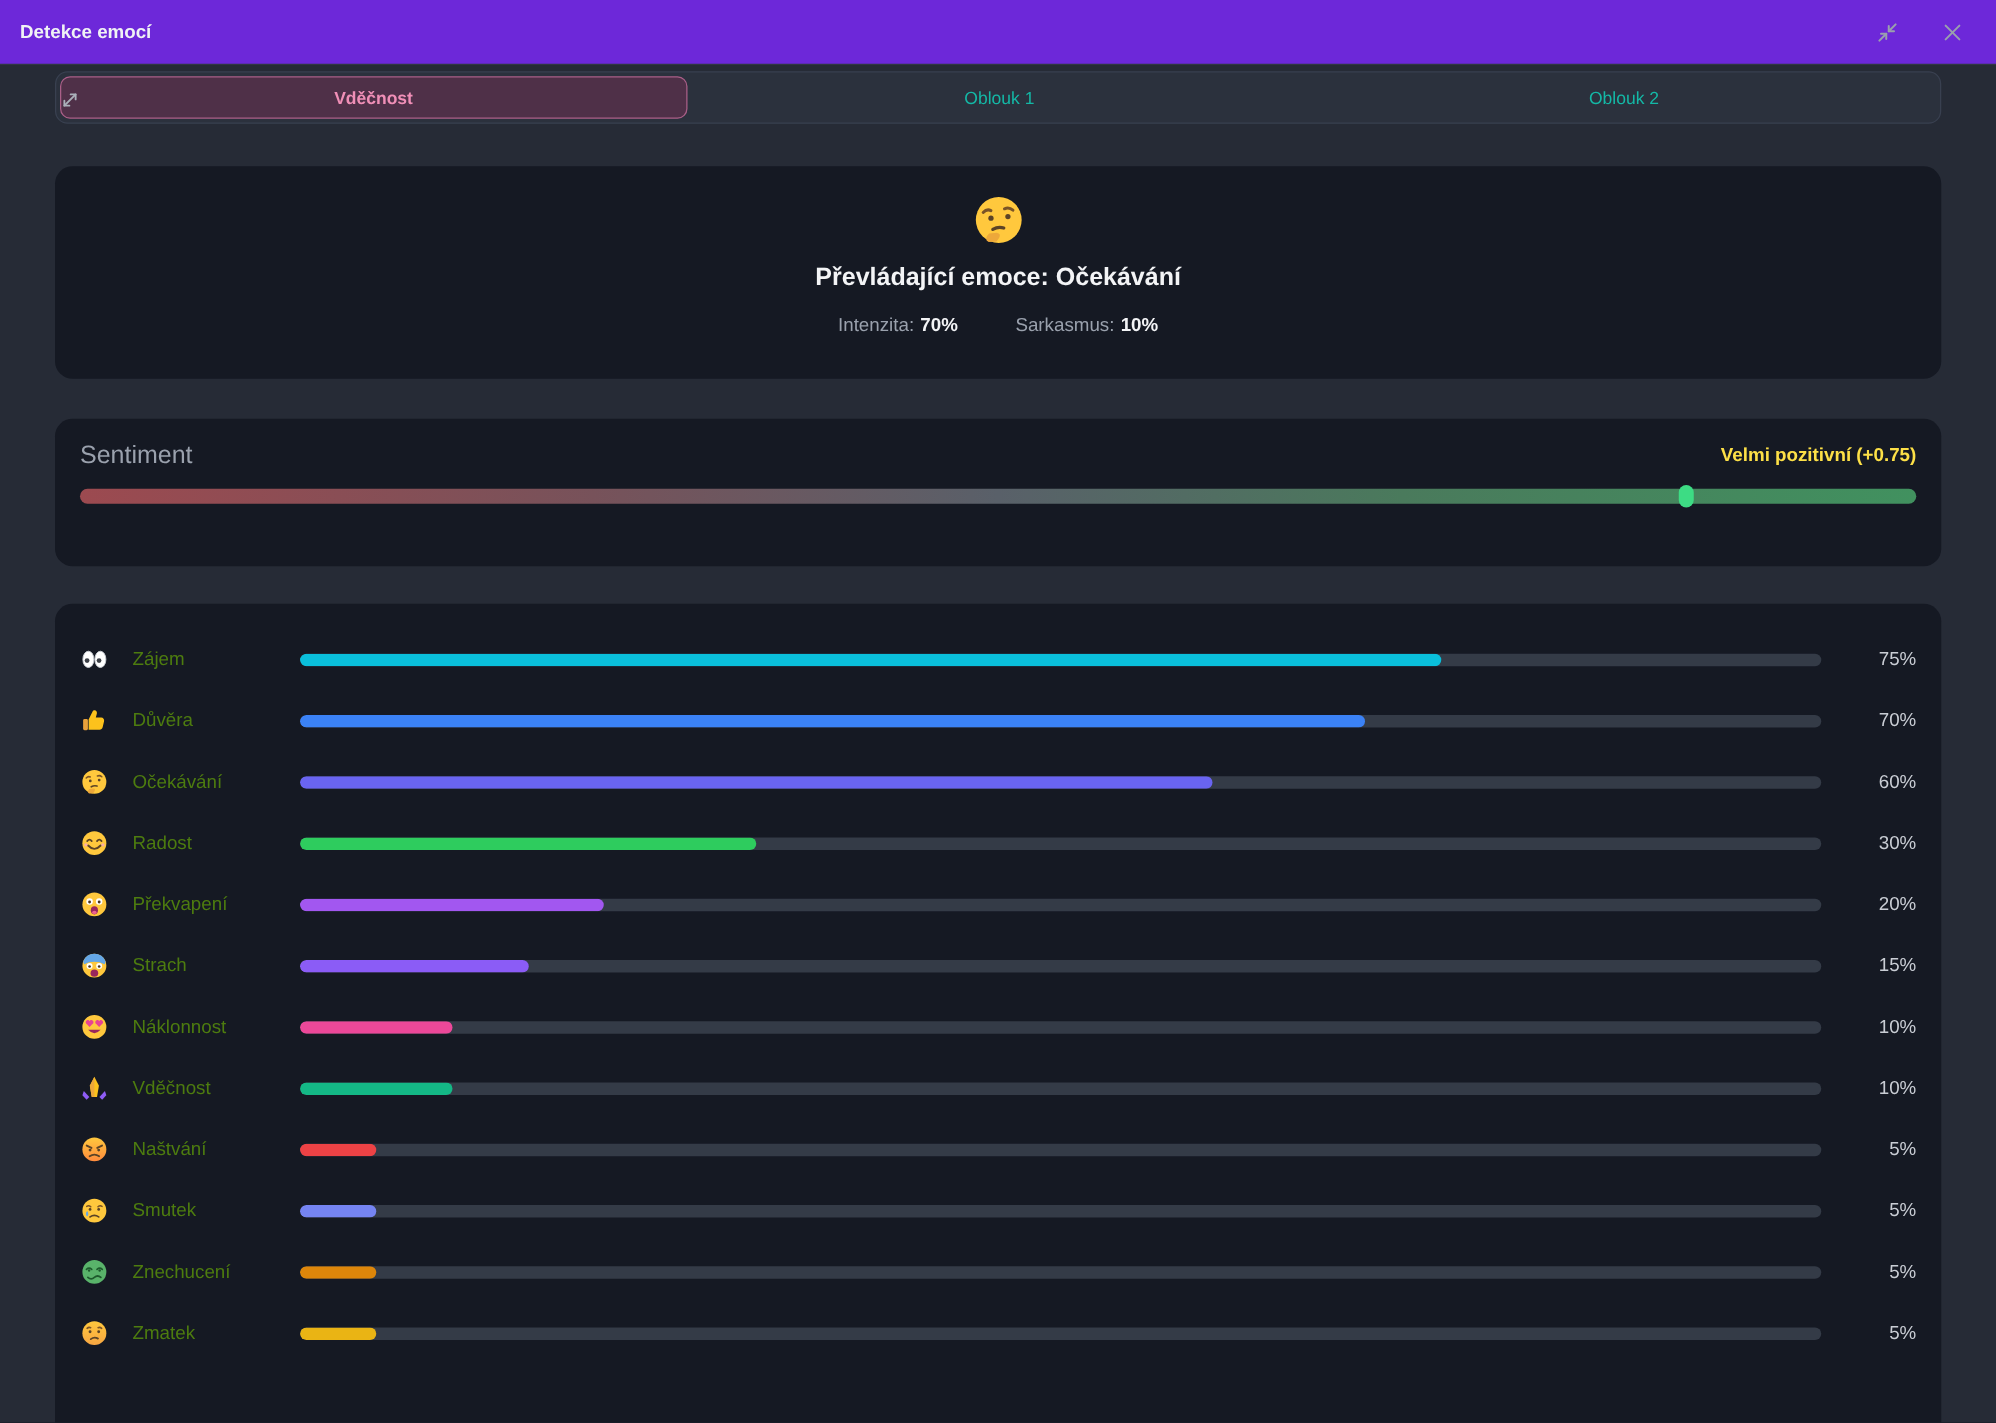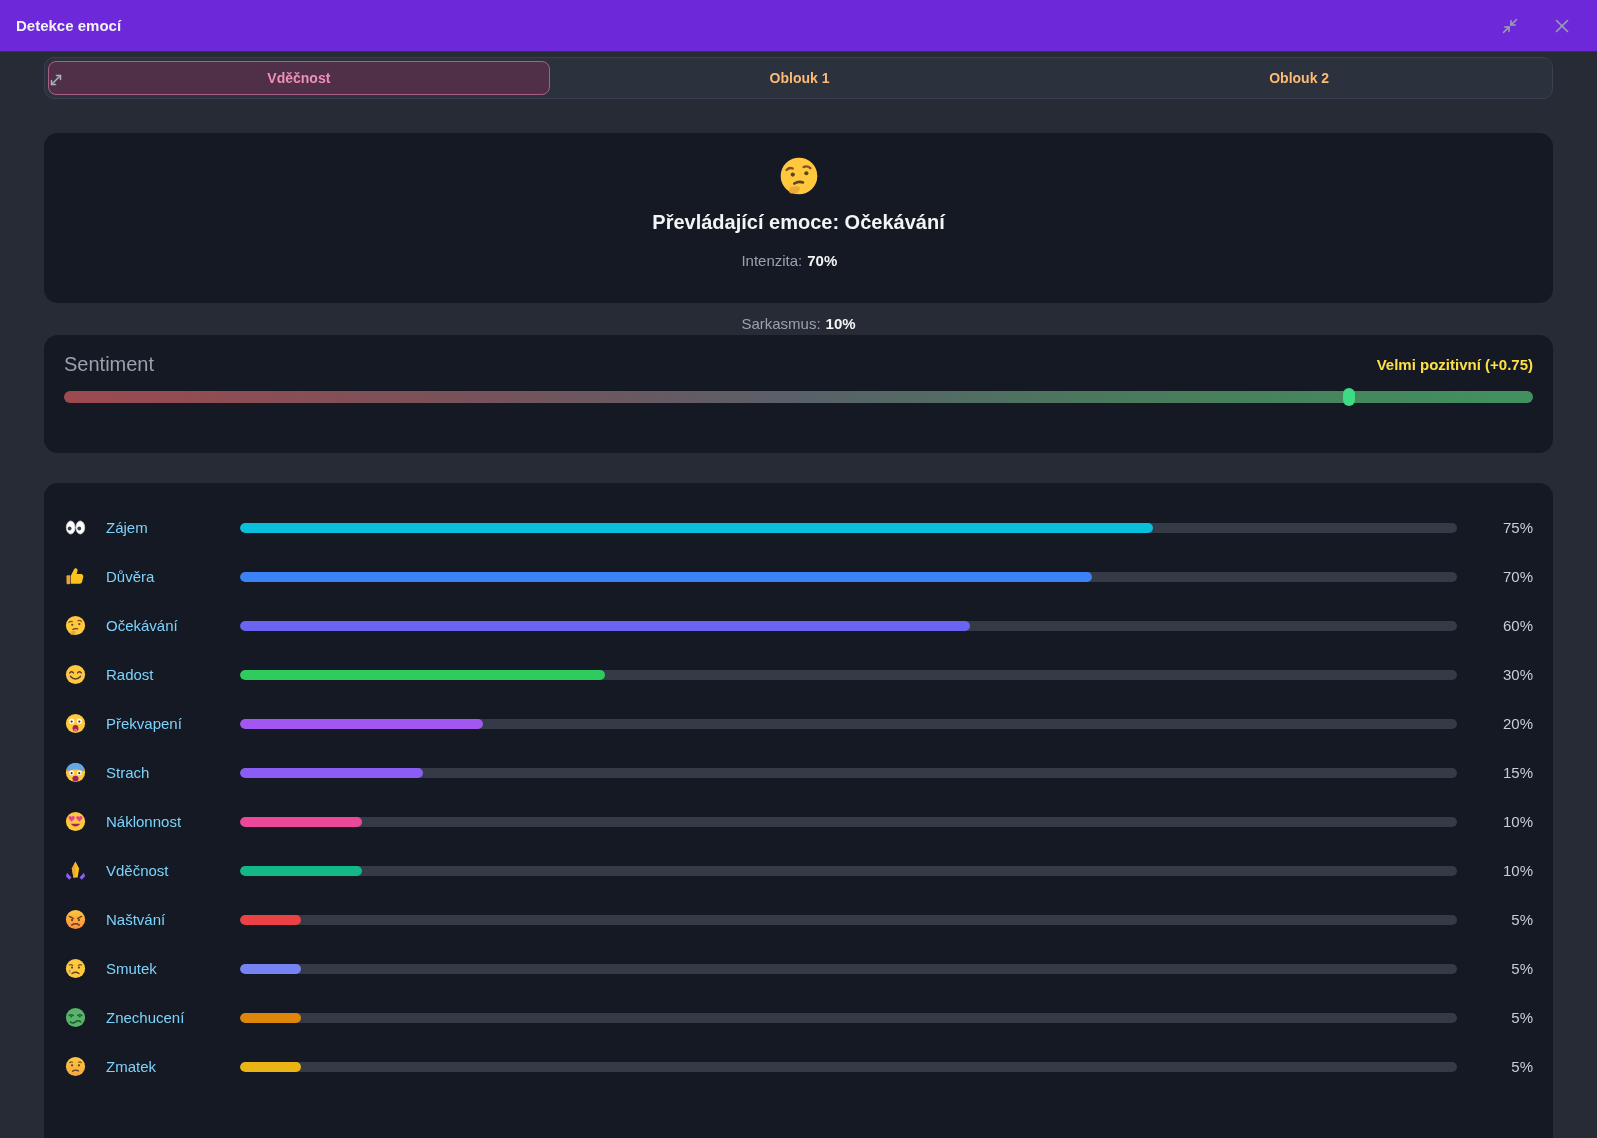--- a/index.html
+++ b/index.html
@@ -27,40 +27,40 @@
   .win-btn svg { display:block; }
 
   
   .tabbar {
     position:absolute; top:57px; left:44px; width:1509px; height:42px;
     background:#2b313d; border:1px solid #394050; border-radius:10px;
     display:flex; padding:3px;
   }
   .tab {
     flex:1; display:flex; align-items:center; justify-content:center;
-    font-size:14px; color:#fdba74; border-radius:8px; cursor:pointer;font-weight:bold;
+    font-size:14px; color:#14b8a6; border-radius:8px; cursor:pointer;
   }
   .tab.active {
     background:#4f3048; border:1px solid #aa5f88; color:#f08fb7; font-weight:700;
   }
   .resize-handle {
     position:absolute; top:70px; left:46px; width:20px; height:20px;
     color:#aab0ba; cursor:nwse-resize; z-index:5;
   }
 
   
   .card {
     position:absolute; left:44px; width:1509px;
     background:#151923; border-radius:14px;
   }
   .card-dominant { top:133px; height:170px; display:flex; flex-direction:column; align-items:center; padding-top:21px; }
   .dominant-emoji { width:44px; height:44px; }
   .dominant-emoji svg { width:44px; height:44px; display:block; }
   .dominant-title { margin-top:13px; font-size:20px; font-weight:700; color:#f3f4f6; }
-  .dominant-stats { margin-top:18px; display:flex; gap:46px; font-size:15px;flex-direction:column; }
+  .dominant-stats { margin-top:18px; display:flex; gap:46px; font-size:15px; }
   .stat { color:#9aa1ad; }
   .stat b { color:#f3f4f6; font-weight:700; margin-left:5px; }
 
   .card-sentiment { top:335px; height:118px; padding:18px 20px; }
   .sent-head { display:flex; justify-content:space-between; align-items:center; }
   .sent-label { font-size:20px; color:#9aa1ad; }
   .sent-value { font-size:15px; font-weight:700; }
   .sent-track {
     position:relative; margin-top:15px; height:12px; border-radius:6px;
     background:linear-gradient(90deg,#9c4a50 0%,#77525a 28%,#596069 50%,#4a7a5c 72%,#41915f 100%);
@@ -69,21 +69,21 @@
     position:absolute; top:-3px; width:12px; height:18px; border-radius:6px;
     transform:translateX(-50%);
   }
   .sent-scale { display:flex; justify-content:space-between; margin-top:11px; font-size:13px; color:#878e99; }
 
   .card-emotions { top:483px; height:700px; padding:20px; }
   .emotions-header { font-size:15px; font-weight:800; letter-spacing:.4px; color:#f3f4f6; margin-bottom:16px; }
   .erow { display:flex; align-items:center; height:49px; }
   .erow .eicon { width:26px; display:flex; align-items:center; }
   .erow .eicon svg { width:23px; height:23px; display:block; }
-  .erow .elabel { width:150px; padding-left:16px; font-size:15px; color:#7dd3fc; }
+  .erow .elabel { width:150px; padding-left:16px; font-size:15px; color:#4d7c0f; }
   .erow .etrack { flex:1; height:10px; border-radius:5px; background:#343b47; margin-right:18px; overflow:hidden; }
   .erow .efill { display:block; height:10px; border-radius:5px; }
   .erow .epct { width:58px; text-align:right; font-size:15px; color:#c9cdd4; }
 </style>
 </head>
 <body>
 
 <div class="titlebar">
   <div class="title">Detekce emocí</div>
   <div class="win-controls">

